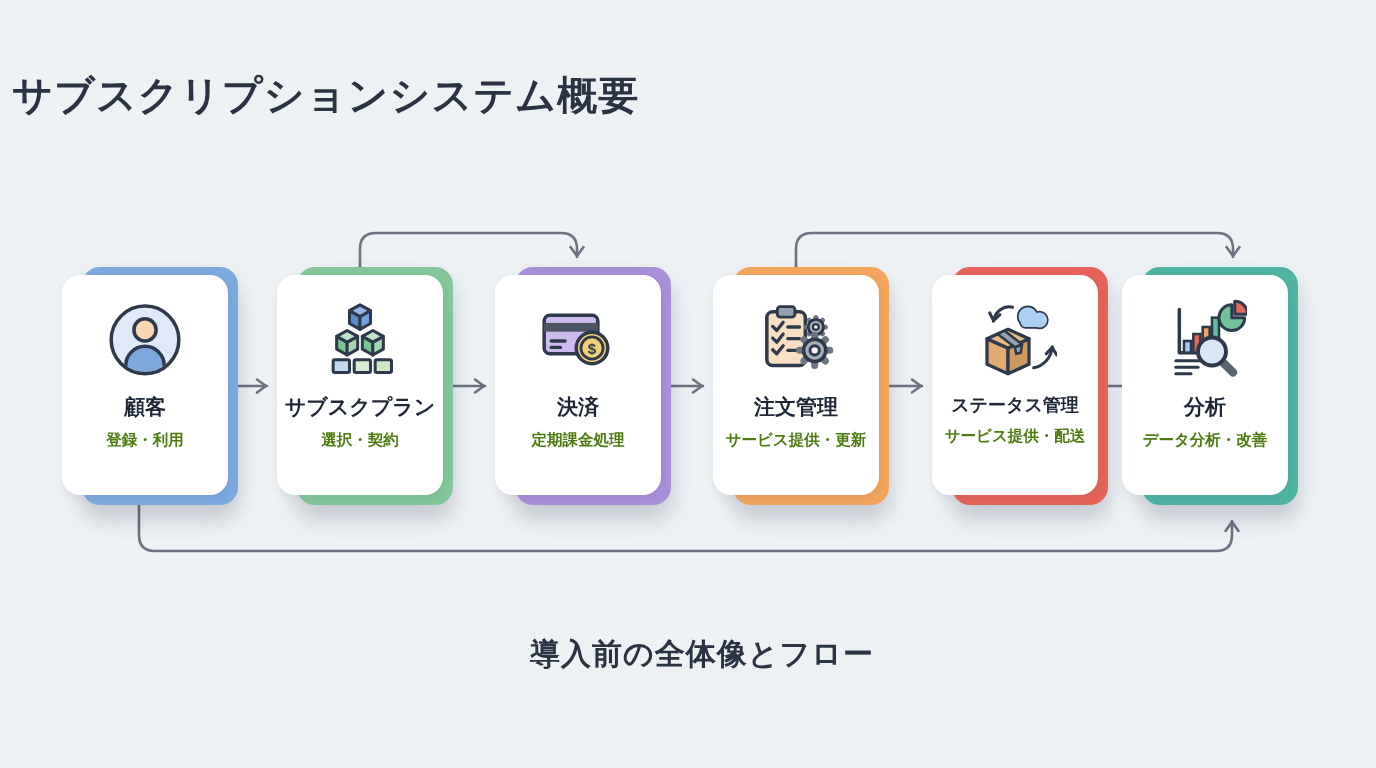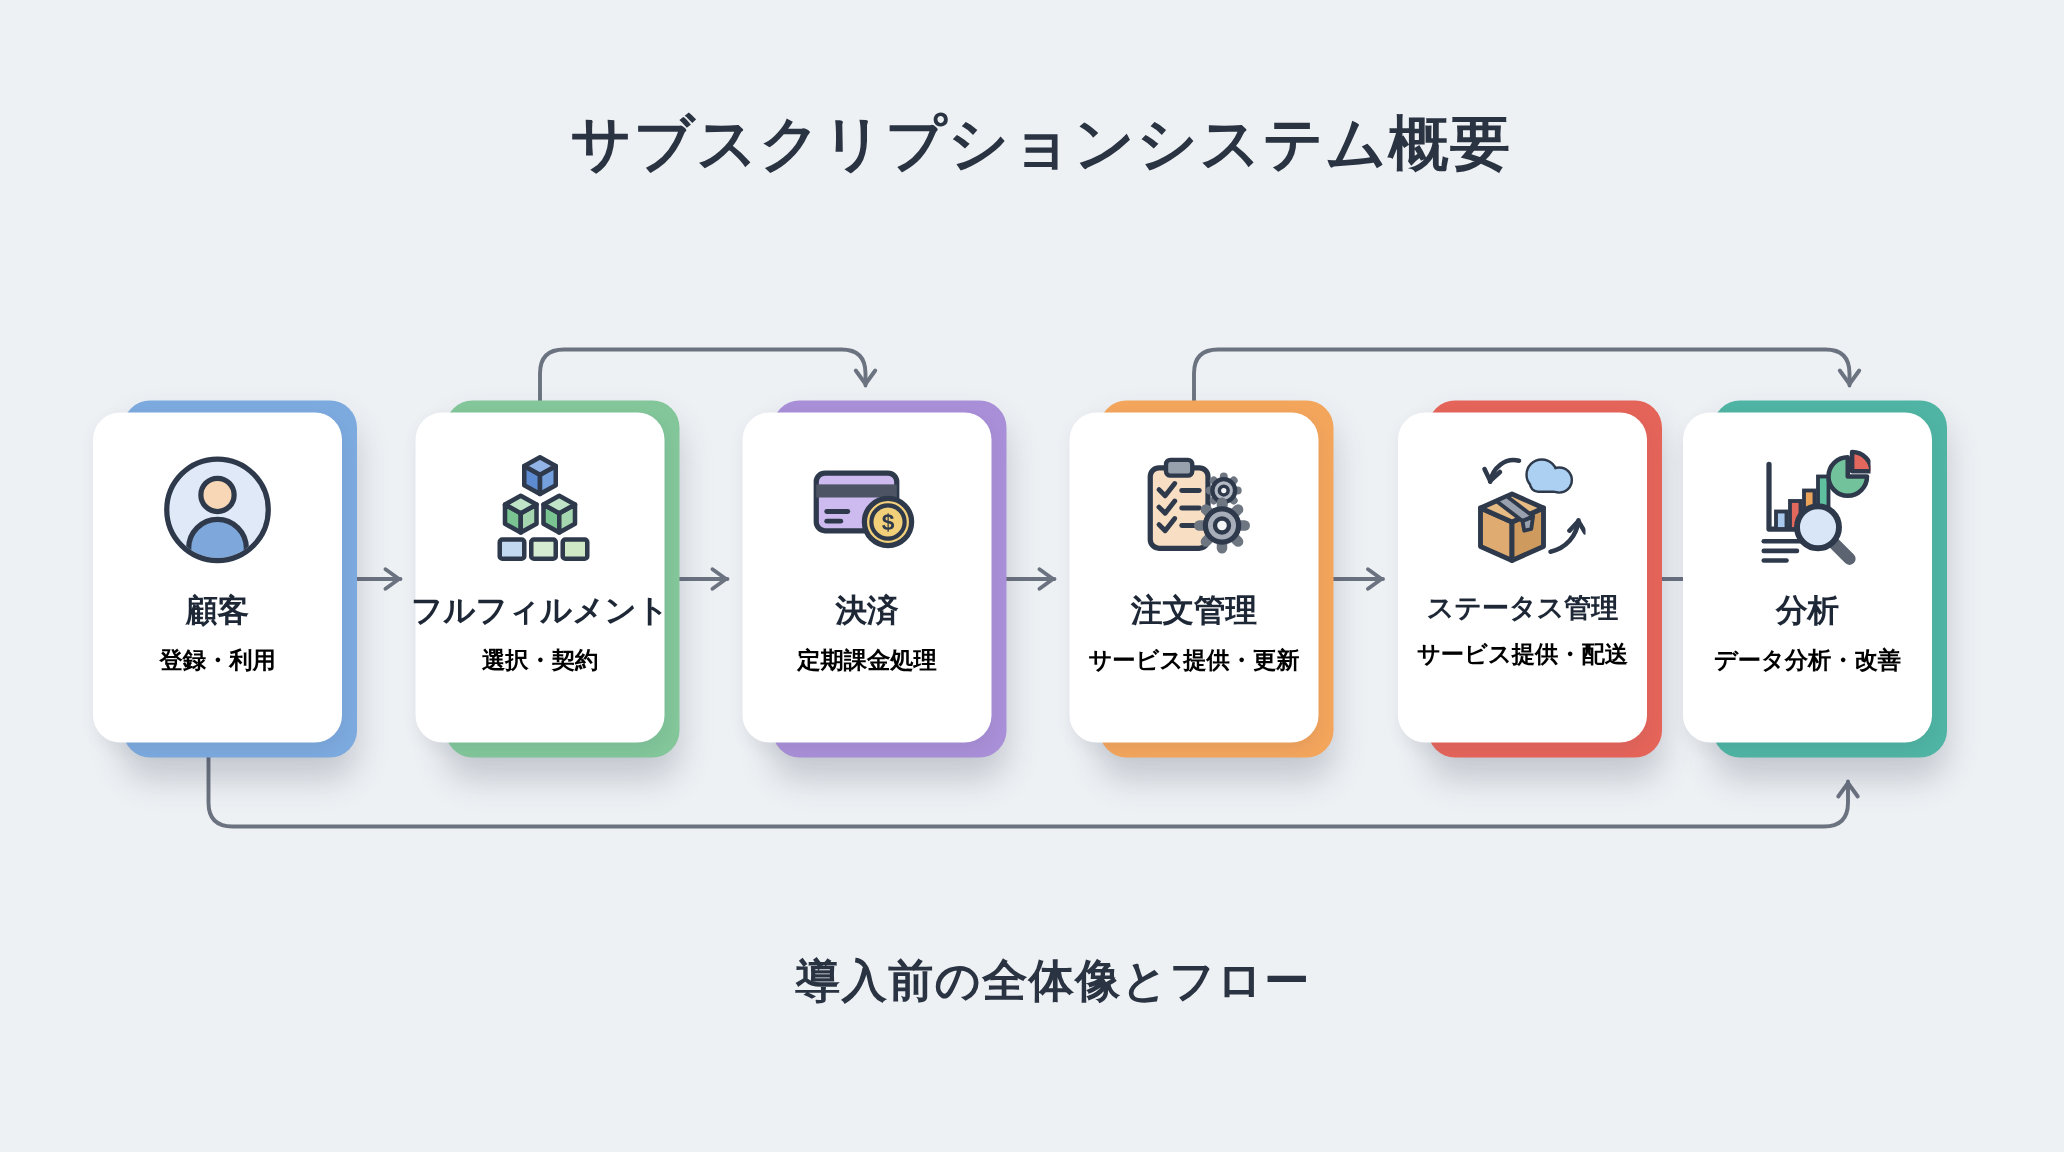--- a/index.html
+++ b/index.html
@@ -9,21 +9,20 @@
   }
   .canvas{
     position:relative;
     width:1376px;height:768px;
     margin:0 auto;
     background:#eef1f4;
     overflow:hidden;
   }
   .diagram-title{
     position:absolute;top:68px;left:12px;right:0;
-    text-align:center;
     font-size:40px;font-weight:800;letter-spacing:1px;
     color:#2a3342;
   }
   .diagram-caption{
     position:absolute;top:634px;left:0;right:0;
     text-align:center;
     font-size:30px;font-weight:800;letter-spacing:1px;
     color:#2a3342;
     padding-left:28px;
   }
@@ -56,21 +55,21 @@
   }
   .card-title{
     margin-top:8px;
     font-size:21px;font-weight:700;
     color:#1d2736;white-space:nowrap;
   }
   .card-title.tight{font-size:18px;}
   .card-sub{
     margin-top:9px;
     font-size:15.5px;font-weight:600;
-    color:#000000;white-space:nowrap;
+    color:#4d7c0f;white-space:nowrap;
   }
 </style>
 </head>
 <body>
 
 <div class="canvas">
 
   <div class="diagram-title">サブスクリプションシステム概要</div>
 
   <svg class="connectors" width="1376" height="768" viewBox="0 0 1376 768" fill="none" style="color: rgb(107, 114, 128);">
@@ -126,21 +125,21 @@
           <polygon points="34,32 25,37 25,48 34,43" fill="#a6d6b0"></polygon>
           <polygon points="25,27 34,32 25,37 16,32" fill="#bfe4c8"></polygon>
           <polygon points="38,32 47,37 47,48 38,43" fill="#79c491"></polygon>
           <polygon points="56,32 47,37 47,48 56,43" fill="#a6d6b0"></polygon>
           <polygon points="47,27 56,32 47,37 38,32" fill="#bfe4c8"></polygon>
           <rect x="13" y="52" width="14" height="11" rx="1.5" fill="#c3d9f0"></rect>
           <rect x="31" y="52" width="14" height="11" rx="1.5" fill="#d6ecd2"></rect>
           <rect x="49" y="52" width="14" height="11" rx="1.5" fill="#cfe8c6"></rect>
         </svg>
       </div>
-      <div class="card-title">フルフィルメント</div>
+      <div class="card-title">サブスクプラン</div>
       <div class="card-sub">選択・契約</div>
     </div>
   </div>
 
   <div class="card-group" style="left:495px">
     <div class="card-accent" style="background: rgb(169, 143, 215);"></div>
     <div class="card-face">
       <div class="icon-wrap">
         <svg width="84" height="84" viewBox="0 0 72 72" fill="none">
           <rect x="7" y="14" width="46" height="33" rx="5" fill="#cdbaef" stroke="#2e3a4c" stroke-width="3"></rect>

